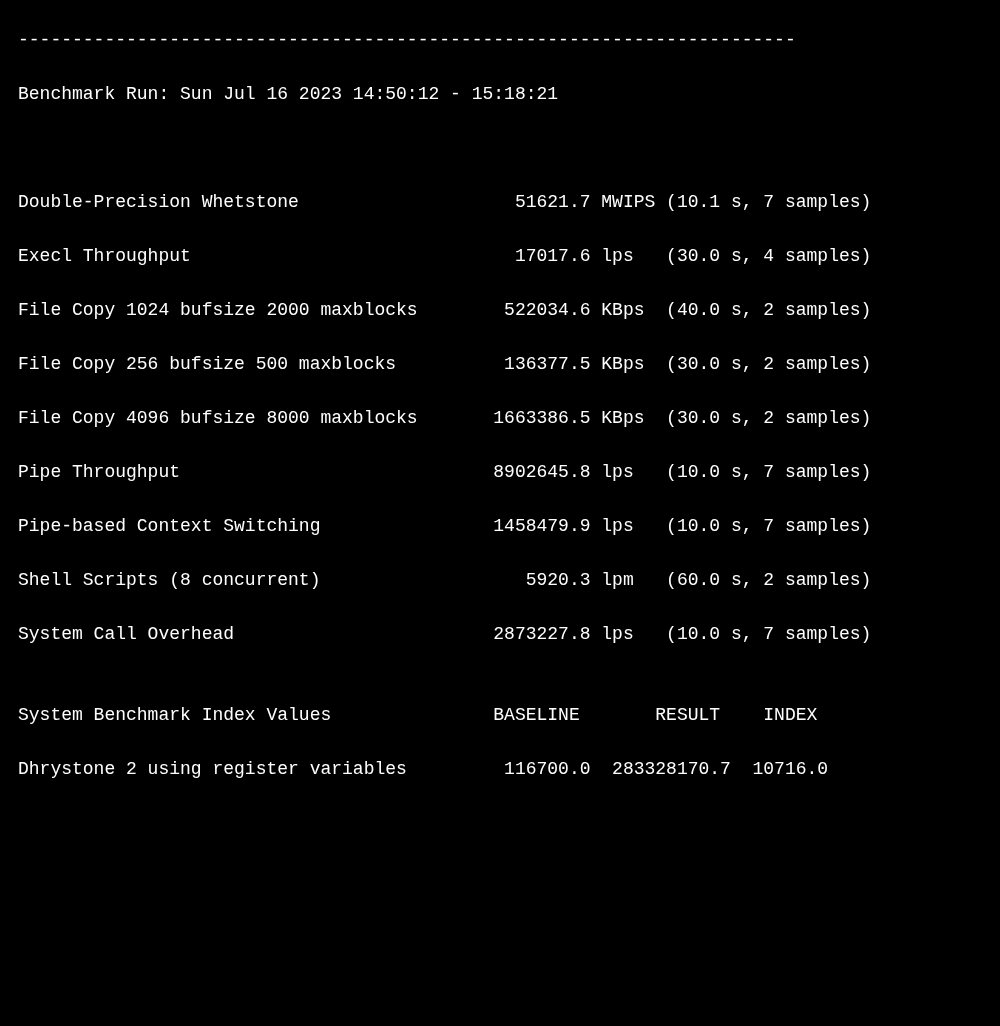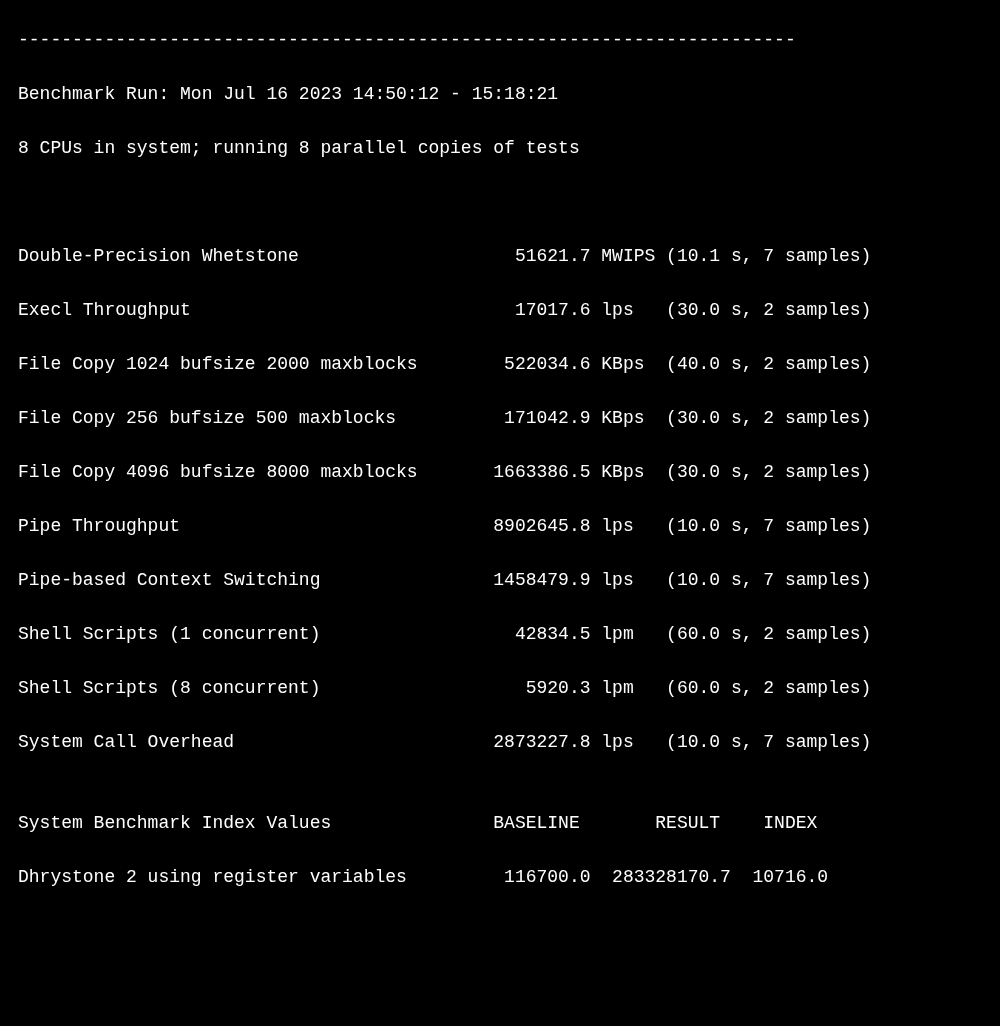--- a/index.html
+++ b/index.html
@@ -29,32 +29,30 @@
       z-index: 10;
       pointer-events: none;
       font-family: Arial, sans-serif;
     }
   </style>
 </head>
 <body>
 
 <div class="term">
 <div>------------------------------------------------------------------------</div>
-<div>Benchmark Run: Mon Jul 16 2023 14:50:12 - 15:18:21</div>
-<div>8 CPUs in system; running 8 parallel copies of tests</div>
+<div>Benchmark Run: Sun Jul 16 2023 14:50:12 - 15:18:21</div>
 <div></div>
 <div></div>
 <div>Double-Precision Whetstone                    51621.7 MWIPS (10.1 s, 7 samples)</div>
-<div>Execl Throughput                              17017.6 lps   (30.0 s, 2 samples)</div>
+<div>Execl Throughput                              17017.6 lps   (30.0 s, 4 samples)</div>
 <div>File Copy 1024 bufsize 2000 maxblocks        522034.6 KBps  (40.0 s, 2 samples)</div>
-<div>File Copy 256 bufsize 500 maxblocks          171042.9 KBps  (30.0 s, 2 samples)</div>
+<div>File Copy 256 bufsize 500 maxblocks          136377.5 KBps  (30.0 s, 2 samples)</div>
 <div>File Copy 4096 bufsize 8000 maxblocks       1663386.5 KBps  (30.0 s, 2 samples)</div>
 <div>Pipe Throughput                             8902645.8 lps   (10.0 s, 7 samples)</div>
 <div>Pipe-based Context Switching                1458479.9 lps   (10.0 s, 7 samples)</div>
-<div>Shell Scripts (1 concurrent)                  42834.5 lpm   (60.0 s, 2 samples)</div>
 <div>Shell Scripts (8 concurrent)                   5920.3 lpm   (60.0 s, 2 samples)</div>
 <div>System Call Overhead                        2873227.8 lps   (10.0 s, 7 samples)</div>
 <div></div>
 <div>System Benchmark Index Values               BASELINE       RESULT    INDEX</div>
 <div>Dhrystone 2 using register variables         116700.0  283328170.7  10716.0</div>
 
 
 
 
 

